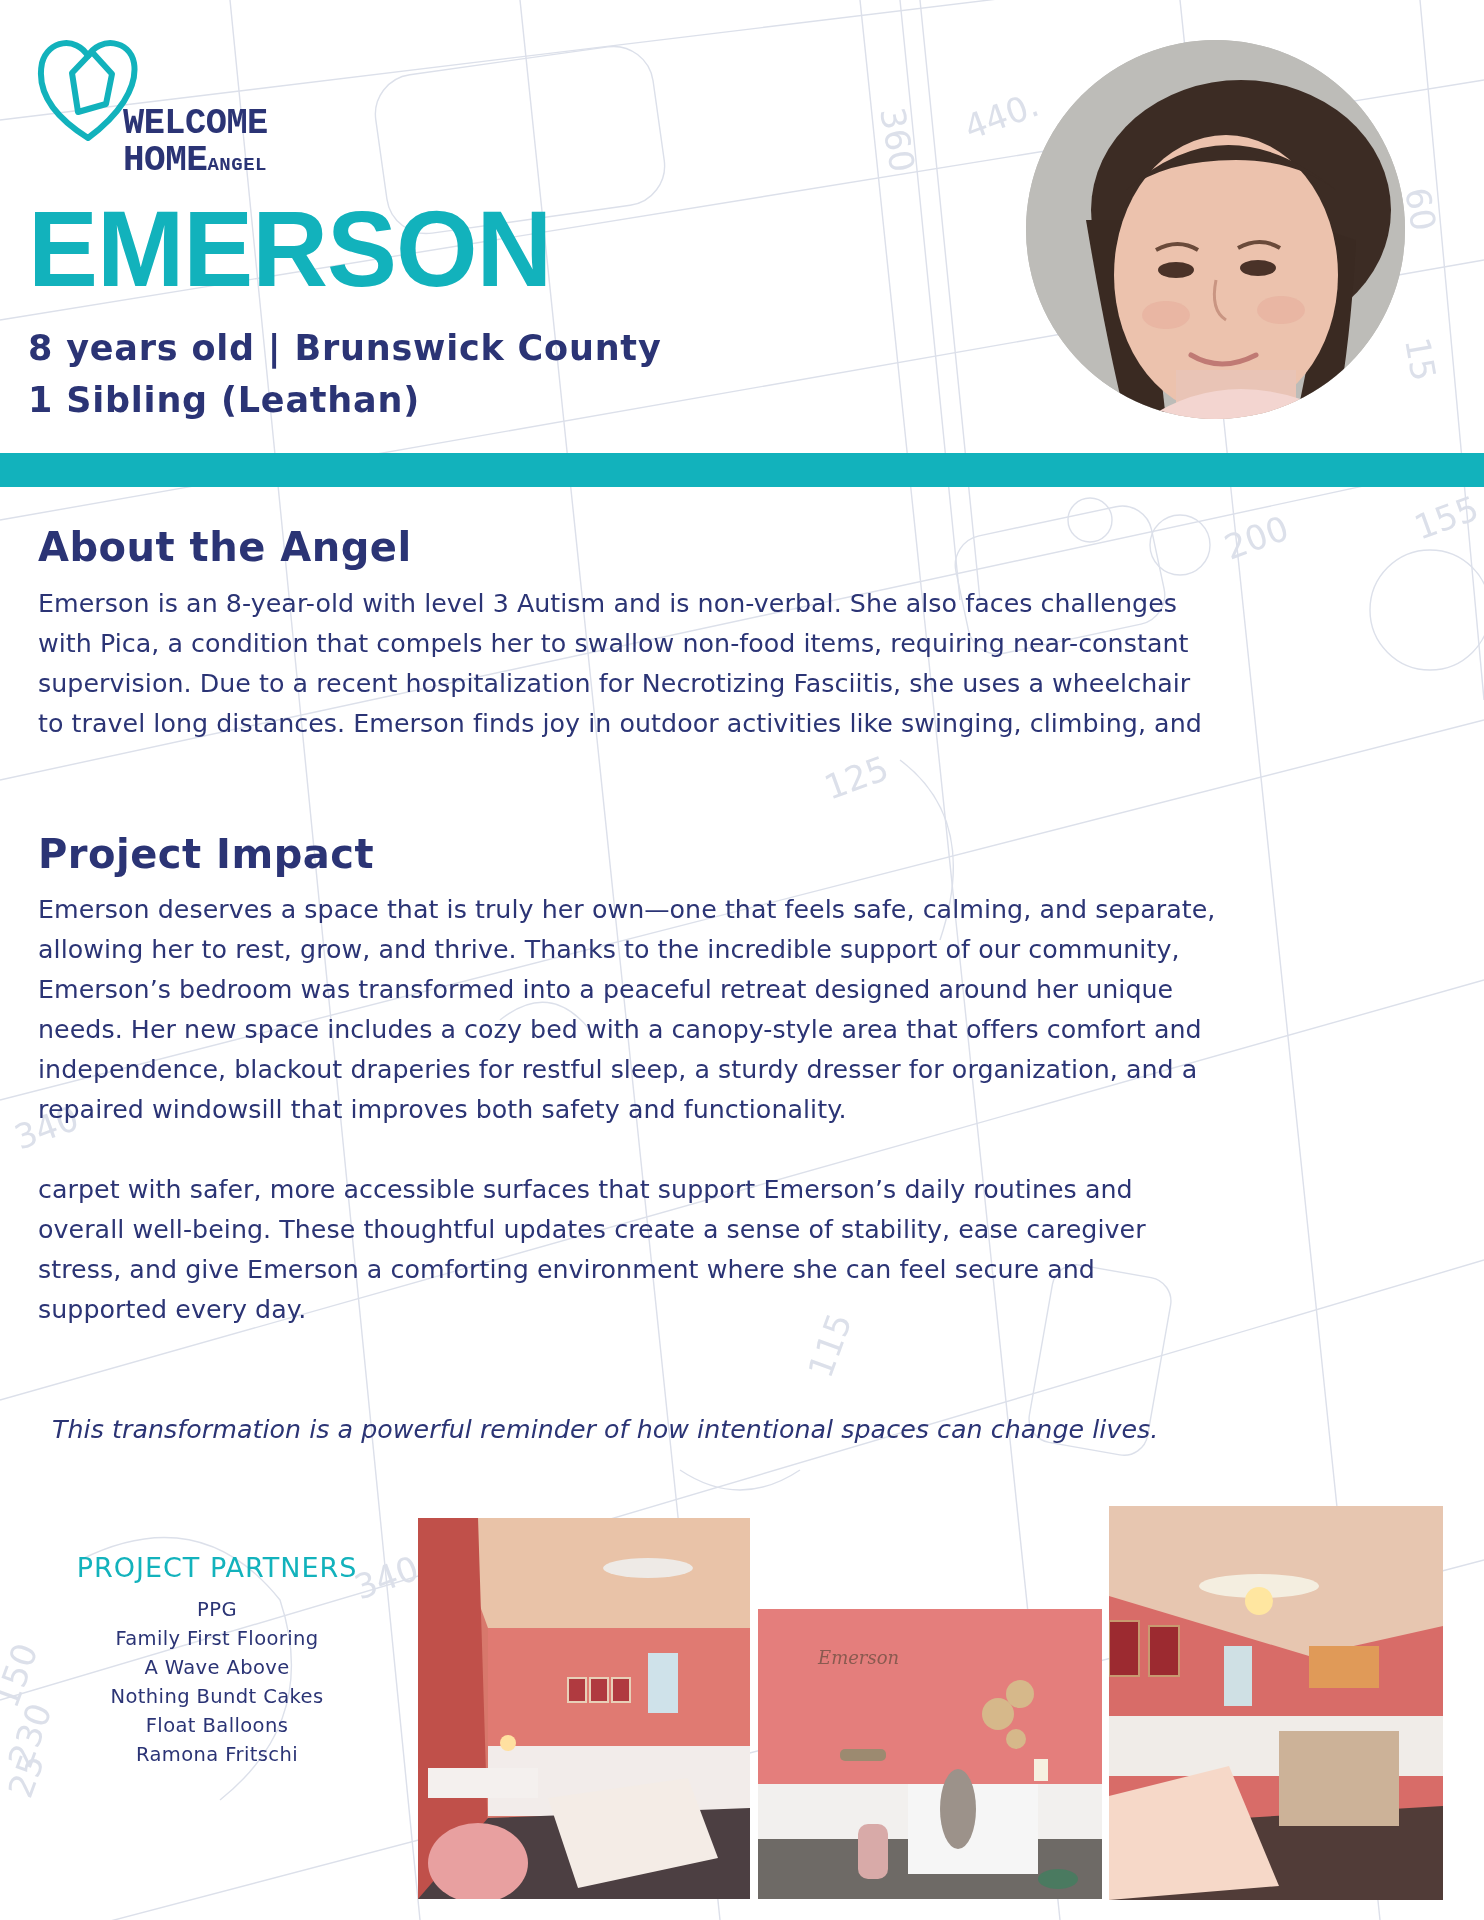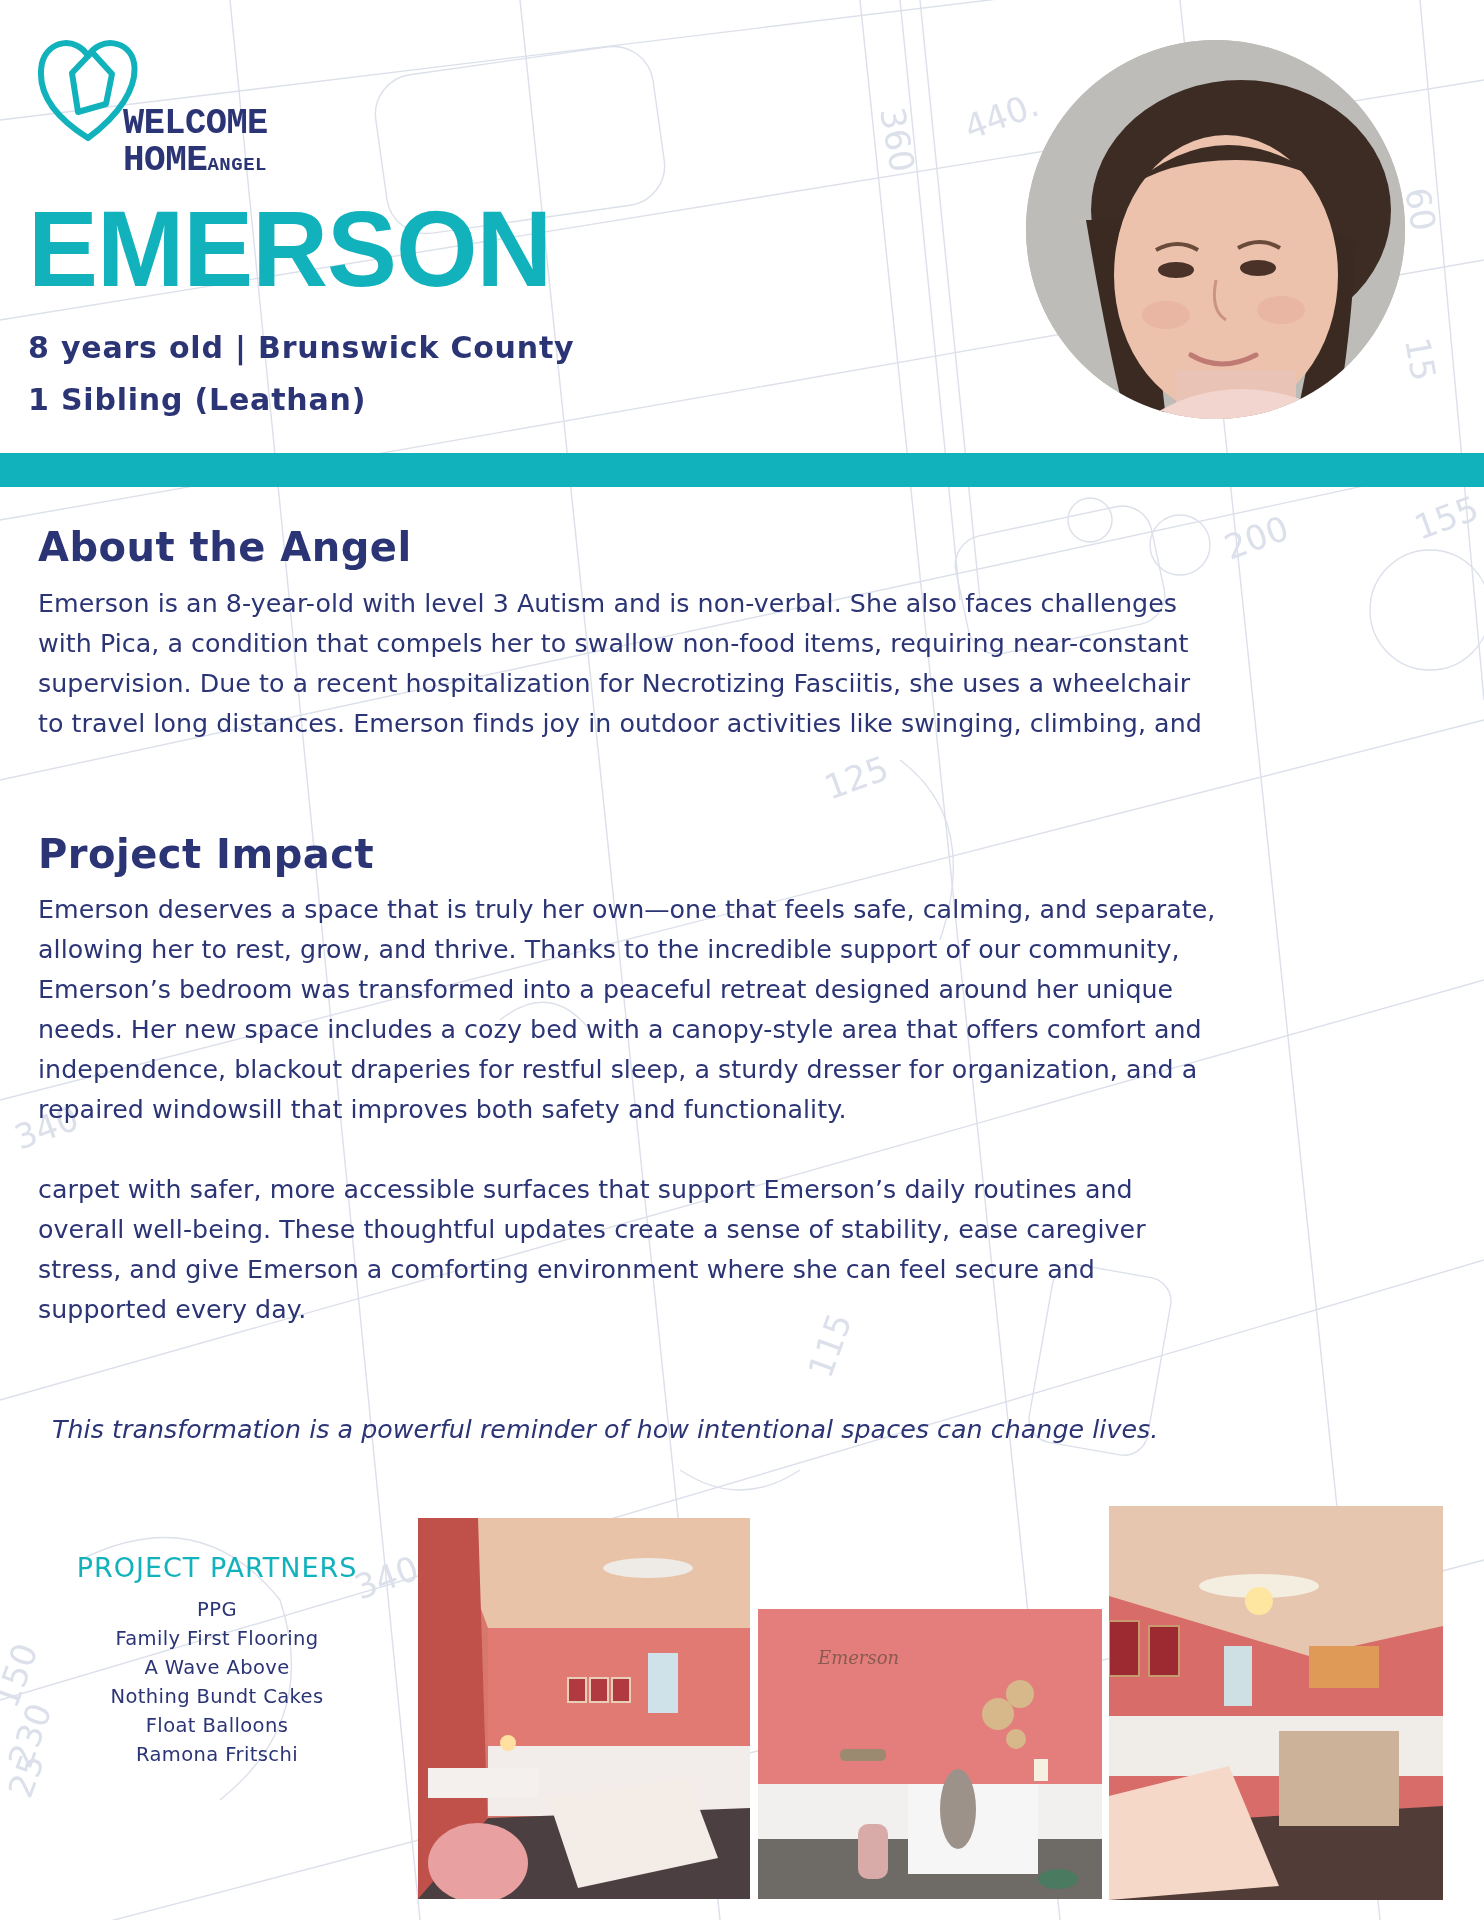--- a/index.html
+++ b/index.html
@@ -12,21 +12,21 @@
   
   .logo { left: 36px; top: 38px; width: 290px; height: 140px; }
   .logo svg.heart { position: absolute; left: 0; top: 0; width: 104px; height: 108px; }
   .logo .wordmark { position: absolute; left: 87px; top: 68px; color: #2B3475; font-family: Liberation Mono, monospace; font-weight: 700; line-height: 1; }
   .logo .wm1 { font-size: 36px; letter-spacing: -0.5px; display: block; transform: scaleX(0.98); transform-origin: left; }
   .logo .wm2 { font-size: 36px; letter-spacing: -0.5px; display: block; margin-top: 1px; }
   .logo .wm2 .small { font-size: 19px; letter-spacing: 0.5px; margin-left: 0; }
 
   
   .name { left: 28px; top: 196px; font-family: "Liberation Sans", sans-serif; font-weight: 700; font-size: 107px; color: #12B2BC; letter-spacing: -1px; line-height: 1; transform: scaleX(0.98); transform-origin: left; }
-  .subinfo { left: 28px; top: 322px; font-family: "DejaVu Sans", sans-serif; font-weight: 700; font-size: 30px; line-height: 52px; color: #2B3475; letter-spacing: 0.8px; }
+  .subinfo { left: 28px; top: 322px; font-family: "DejaVu Sans", sans-serif; font-weight: 700; font-size: 35px; line-height: 52px; color: #2B3475; letter-spacing: 0.8px; }
 
   
   .portrait { left: 1026px; top: 40px; width: 379px; height: 379px; border-radius: 50%; overflow: hidden; background: #b9b8b4; }
 
   
   .teal-bar { left: 0; top: 453px; width: 1484px; height: 34px; background: #12B2BC; }
 
   
   .section-title { font-family: "DejaVu Sans", sans-serif; font-weight: 700; font-size: 40px; color: #2B3475; line-height: 1; letter-spacing: 0.5px; }
   .body-text { font-family: "DejaVu Sans", sans-serif; font-size: 25.3px; line-height: 40px; color: #2B3475; letter-spacing: 0.05px; }

